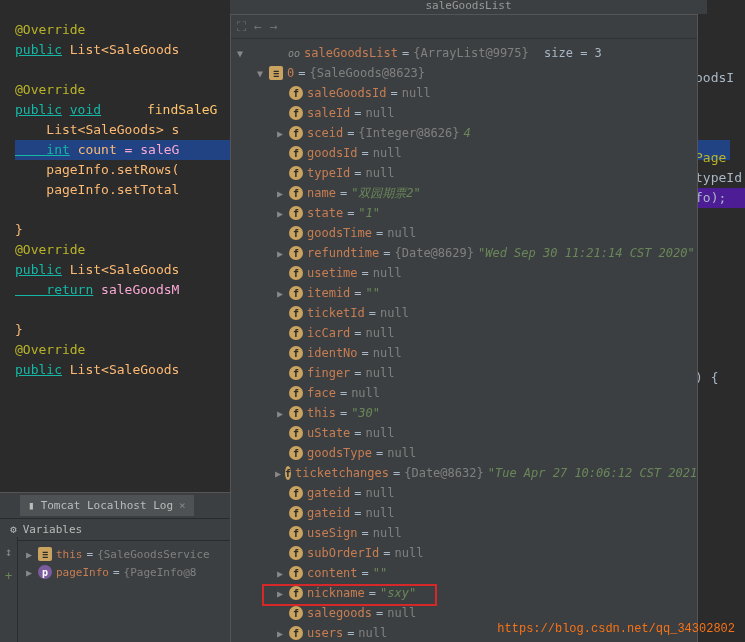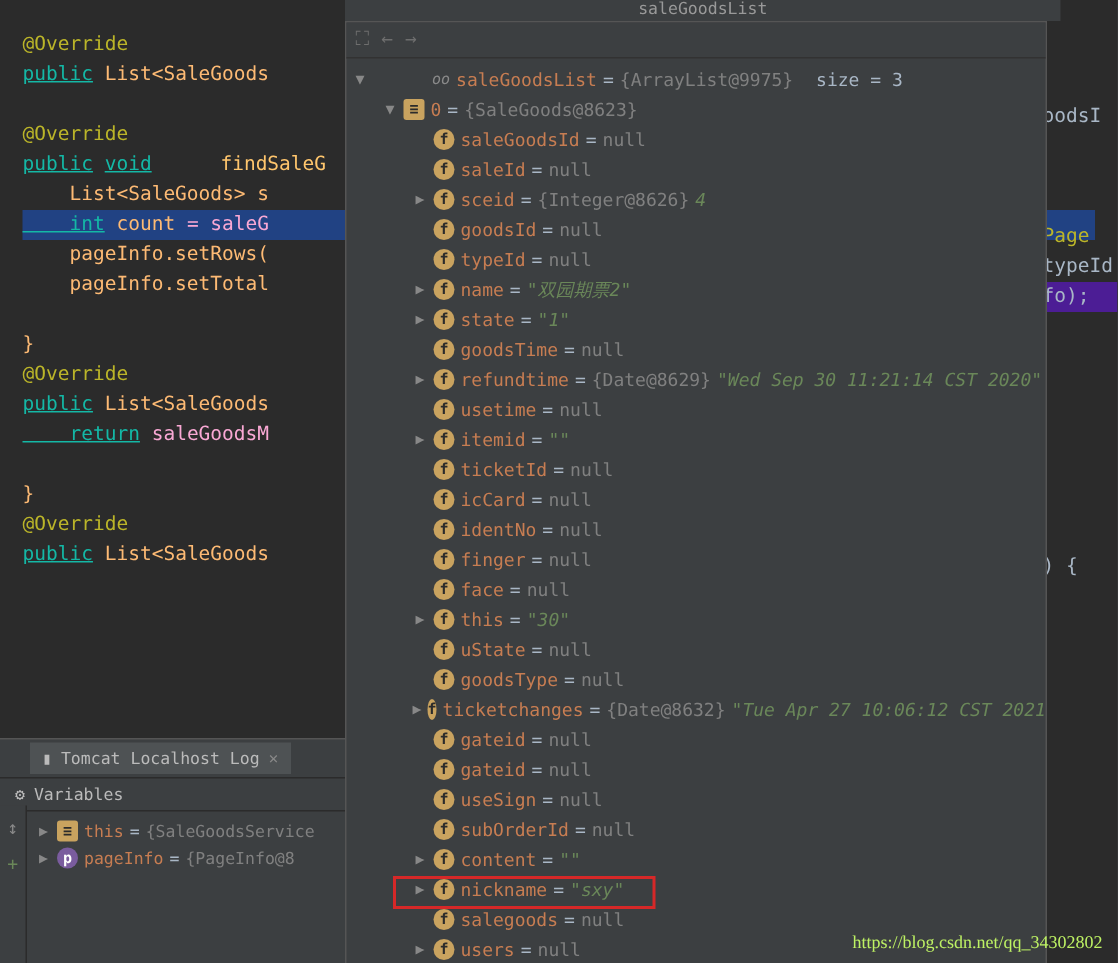--- a/index.html
+++ b/index.html
@@ -218,22 +218,22 @@
   padding-top: 8px;
   font-size: 12px;
   color: #888;
 }
 .left-icons .plus { color: #6a8759; }
 .watermark {
   position: absolute;
   right: 10px;
   bottom: 6px;
   font-size: 12px;
-  color: #bef264;
-  font-family: Liberation Serif, serif;
+  color: #f97316;
+  font-family: Liberation Mono, monospace;
 }
 </style>
 </head>
 <body>
 
 <div class="code-bg">
   <div class="line"><span class="annot">@Override</span></div>
   <div class="line"><span class="kw">public</span> <span class="typ">List&lt;SaleGoods</span></div>
   <div class="line">&nbsp;</div>
   <div class="line"><span class="annot">@Override</span></div>

